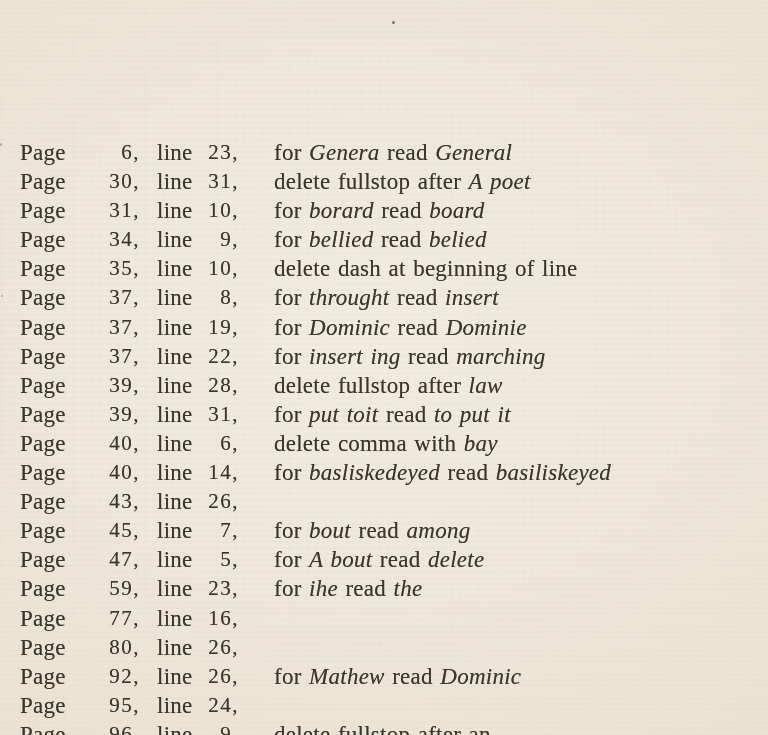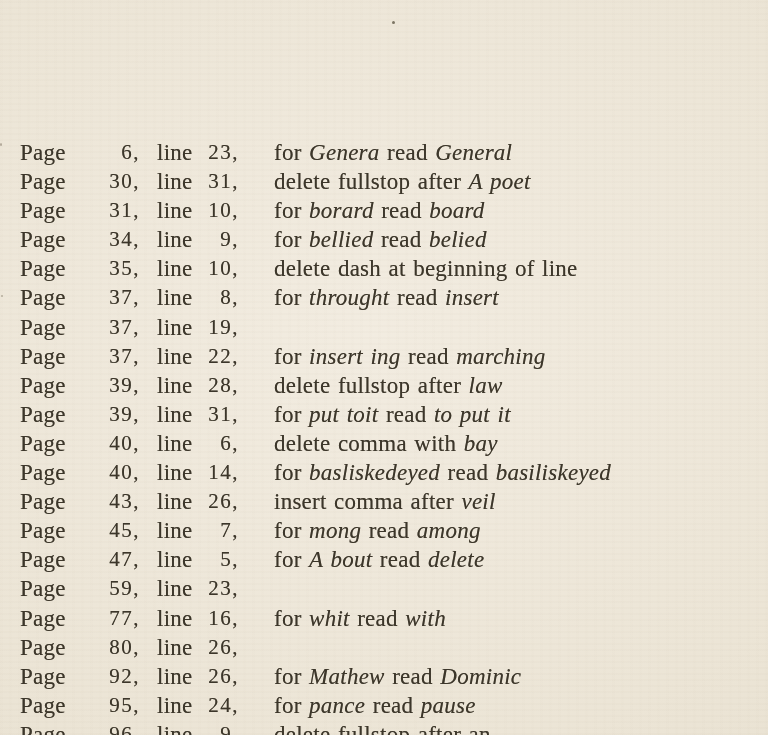--- a/index.html
+++ b/index.html
@@ -151,20 +151,21 @@
         <span class="c sp"></span>
         <span class="c corr"><span class="ro">for </span><span class="it">throught</span><span class="ro"> read </span><span class="it">insert</span></span>
       </div>
       <div class="row">
         <span class="c lbl">Page</span>
         <span class="c num">37,</span>
         <span class="c sp"></span>
         <span class="c lbl">line</span>
         <span class="c num">19,</span>
         <span class="c sp"></span>
+        <span class="c corr"><span class="ro">for </span><span class="it">Dominic</span><span class="ro"> read </span><span class="it">Dominie</span></span>
       </div>
       <div class="row">
         <span class="c lbl">Page</span>
         <span class="c num">37,</span>
         <span class="c sp"></span>
         <span class="c lbl">line</span>
         <span class="c num">22,</span>
         <span class="c sp"></span>
         <span class="c corr"><span class="ro">for </span><span class="it">insert ing</span><span class="ro"> read </span><span class="it">marching</span></span>
       </div>
@@ -204,56 +205,55 @@
         <span class="c sp"></span>
         <span class="c corr"><span class="ro">for </span><span class="it">basliskedeyed</span><span class="ro"> read </span><span class="it">basiliskeyed</span></span>
       </div>
       <div class="row">
         <span class="c lbl">Page</span>
         <span class="c num">43,</span>
         <span class="c sp"></span>
         <span class="c lbl">line</span>
         <span class="c num">26,</span>
         <span class="c sp"></span>
-        <span class="c corr"><span class="ro">insert comma after </span><span class="it">veil</span></span>
       </div>
       <div class="row">
         <span class="c lbl">Page</span>
         <span class="c num">45,</span>
         <span class="c sp"></span>
         <span class="c lbl">line</span>
         <span class="c num">7,</span>
         <span class="c sp"></span>
-        <span class="c corr"><span class="ro">for </span><span class="it">mong</span><span class="ro"> read </span><span class="it">among</span></span>
+        <span class="c corr"><span class="ro">for </span><span class="it">bout</span><span class="ro"> read </span><span class="it">among</span></span>
       </div>
       <div class="row">
         <span class="c lbl">Page</span>
         <span class="c num">47,</span>
         <span class="c sp"></span>
         <span class="c lbl">line</span>
         <span class="c num">5,</span>
         <span class="c sp"></span>
         <span class="c corr"><span class="ro">for </span><span class="it">A bout</span><span class="ro"> read </span><span class="it">delete</span></span>
       </div>
       <div class="row">
         <span class="c lbl">Page</span>
         <span class="c num">59,</span>
         <span class="c sp"></span>
         <span class="c lbl">line</span>
         <span class="c num">23,</span>
         <span class="c sp"></span>
+        <span class="c corr"><span class="ro">for </span><span class="it">ihe</span><span class="ro"> read </span><span class="it">the</span></span>
       </div>
       <div class="row">
         <span class="c lbl">Page</span>
         <span class="c num">77,</span>
         <span class="c sp"></span>
         <span class="c lbl">line</span>
         <span class="c num">16,</span>
         <span class="c sp"></span>
-        <span class="c corr"><span class="ro">for </span><span class="it">whit</span><span class="ro"> read </span><span class="it">with</span></span>
       </div>
       <div class="row">
         <span class="c lbl">Page</span>
         <span class="c num">80,</span>
         <span class="c sp"></span>
         <span class="c lbl">line</span>
         <span class="c num">26,</span>
         <span class="c sp"></span>
       </div>
       <div class="row">
@@ -265,21 +265,20 @@
         <span class="c sp"></span>
         <span class="c corr"><span class="ro">for </span><span class="it">Mathew</span><span class="ro"> read </span><span class="it">Dominic</span></span>
       </div>
       <div class="row">
         <span class="c lbl">Page</span>
         <span class="c num">95,</span>
         <span class="c sp"></span>
         <span class="c lbl">line</span>
         <span class="c num">24,</span>
         <span class="c sp"></span>
-        <span class="c corr"><span class="ro">for </span><span class="it">pance</span><span class="ro"> read </span><span class="it">pause</span></span>
       </div>
       <div class="row">
         <span class="c lbl">Page</span>
         <span class="c num">96,</span>
         <span class="c sp"></span>
         <span class="c lbl">line</span>
         <span class="c num">9,</span>
         <span class="c sp"></span>
         <span class="c corr"><span class="ro">delete fullstop after an</span></span>
       </div>

